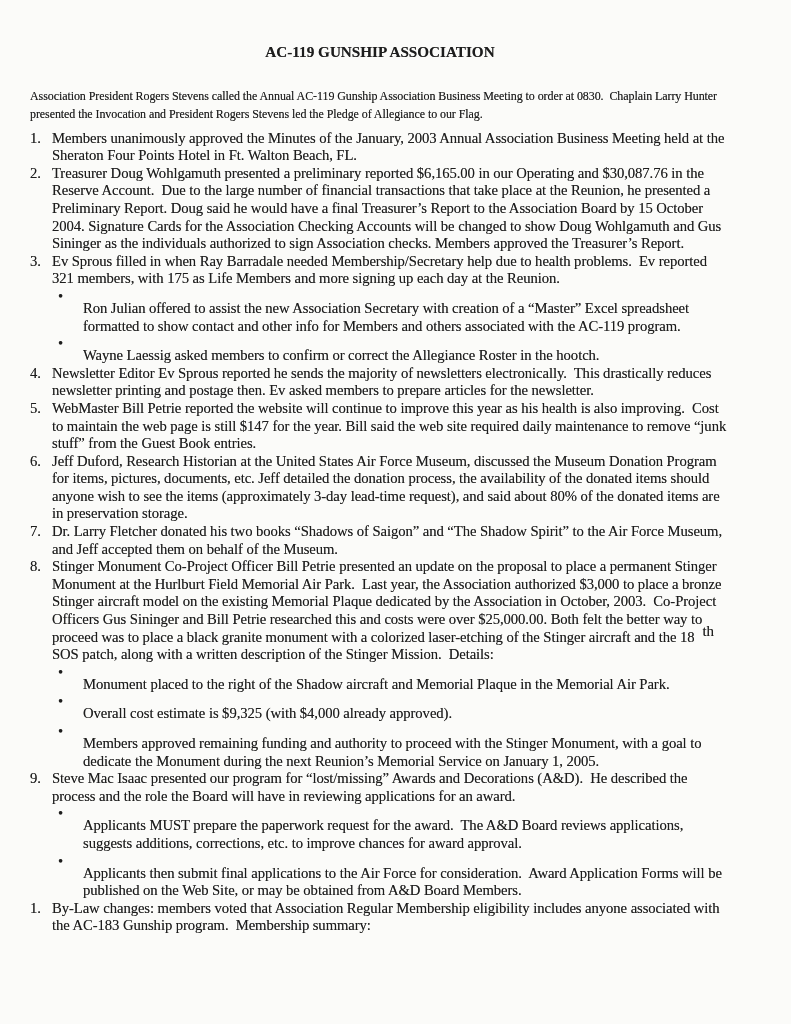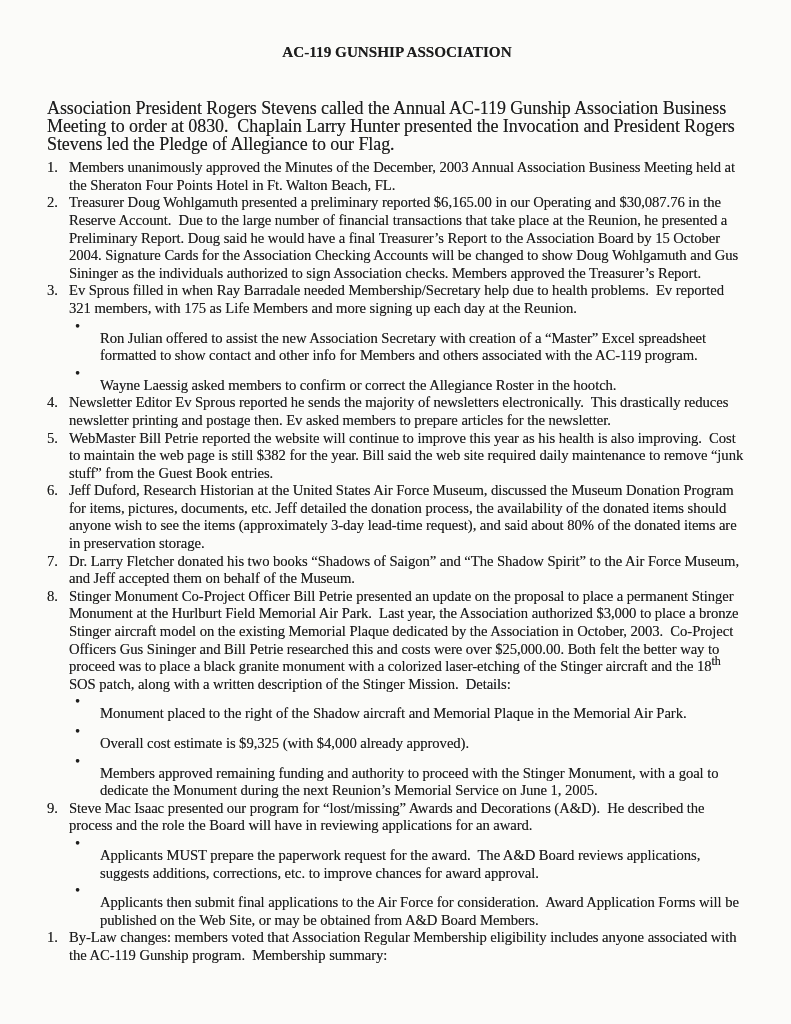--- a/index.html
+++ b/index.html
@@ -10,68 +10,68 @@
     color: #1d1d1d;
   }
   .page {
     position: relative;
     width: 791px; height: 1024px;
     overflow: hidden;
     background: #fbfbf9;
   }
   .content {
     position: absolute;
-    left: 47px; top: 44px; width: 700px;
+    left: 30px; top: 44px; width: 700px;
     text-shadow: 0 0 0.5px rgba(25,25,25,0.55);
   }
   .title-block { text-align: center; }
   .title-line {
     font-weight: 700;
     font-size: 15.2px;
     line-height: 16.4px;
     white-space: pre;
   }
   .intro {
-    margin-top: 40px;
-    font-size: 18px;
+    margin-top: 28px;
+    font-size: 12px;
     line-height: 17.6px;
     letter-spacing: -0.08px;
     white-space: pre-wrap;
   }
   .list {
     margin-top: 6px;
     font-size: 14.7px;
     line-height: 17.6px;
     letter-spacing: -0.08px;
   }
   .item { display: flex; }
   .item > .num { flex: 0 0 22px; }
   .item > .txt { flex: 1; white-space: pre-wrap; }
   .bullet { display: flex; padding-left: 28px; }
   .bullet > .mark { flex: 0 0 25px; }
   .bullet > .txt { flex: 1; white-space: pre-wrap; margin-top: 12px; }
-  sup { font-size: 12px; line-height: 0; vertical-align: super; }
+  sup { font-size: 15px; line-height: 0; vertical-align: super; margin-left: 8px; }
 </style>
 </head>
 <body>
 
 <div class="page">
   <div class="content">
 
     <div class="title-block">
       <div class="title-line">AC-119 GUNSHIP ASSOCIATION</div>
     </div>
 
     <div class="intro">Association President Rogers Stevens called the Annual AC-119 Gunship Association Business Meeting to order at 0830.  Chaplain Larry Hunter presented the Invocation and President Rogers Stevens led the Pledge of Allegiance to our Flag.</div>
 
     <div class="list">
 
       <div class="item">
         <span class="num">1.</span>
-        <span class="txt">Members unanimously approved the Minutes of the December, 2003 Annual Association Business Meeting held at the Sheraton Four Points Hotel in Ft. Walton Beach, FL.</span>
+        <span class="txt">Members unanimously approved the Minutes of the January, 2003 Annual Association Business Meeting held at the Sheraton Four Points Hotel in Ft. Walton Beach, FL.</span>
       </div>
 
       <div class="item">
         <span class="num">2.</span>
         <span class="txt">Treasurer Doug Wohlgamuth presented a preliminary reported $6,165.00 in our Operating and $30,087.76 in the Reserve Account.  Due to the large number of financial transactions that take place at the Reunion, he presented a Preliminary Report. Doug said he would have a final Treasurer’s Report to the Association Board by 15 October 2004. Signature Cards for the Association Checking Accounts will be changed to show Doug Wohlgamuth and Gus Sininger as the individuals authorized to sign Association checks. Members approved the Treasurer’s Report.</span>
       </div>
 
       <div class="item">
         <span class="num">3.</span>
         <span class="txt">Ev Sprous filled in when Ray Barradale needed Membership/Secretary help due to health problems.  Ev reported 321 members, with 175 as Life Members and more signing up each day at the Reunion.</span>
@@ -85,21 +85,21 @@
         <span class="txt">Wayne Laessig asked members to confirm or correct the Allegiance Roster in the hootch.</span>
       </div>
 
       <div class="item">
         <span class="num">4.</span>
         <span class="txt">Newsletter Editor Ev Sprous reported he sends the majority of newsletters electronically.  This drastically reduces newsletter printing and postage then. Ev asked members to prepare articles for the newsletter.</span>
       </div>
 
       <div class="item">
         <span class="num">5.</span>
-        <span class="txt">WebMaster Bill Petrie reported the website will continue to improve this year as his health is also improving.  Cost to maintain the web page is still $382 for the year. Bill said the web site required daily maintenance to remove “junk stuff” from the Guest Book entries.</span>
+        <span class="txt">WebMaster Bill Petrie reported the website will continue to improve this year as his health is also improving.  Cost to maintain the web page is still $147 for the year. Bill said the web site required daily maintenance to remove “junk stuff” from the Guest Book entries.</span>
       </div>
 
       <div class="item">
         <span class="num">6.</span>
         <span class="txt">Jeff Duford, Research Historian at the United States Air Force Museum, discussed the Museum Donation Program for items, pictures, documents, etc. Jeff detailed the donation process, the availability of the donated items should anyone wish to see the items (approximately 3-day lead-time request), and said about 80% of the donated items are in preservation storage.</span>
       </div>
 
       <div class="item">
         <span class="num">7.</span>
         <span class="txt">Dr. Larry Fletcher donated his two books “Shadows of Saigon” and “The Shadow Spirit” to the Air Force Museum, and Jeff accepted them on behalf of the Museum.</span>
@@ -112,36 +112,36 @@
       <div class="bullet">
         <span class="mark">•</span>
         <span class="txt">Monument placed to the right of the Shadow aircraft and Memorial Plaque in the Memorial Air Park.</span>
       </div>
       <div class="bullet">
         <span class="mark">•</span>
         <span class="txt">Overall cost estimate is $9,325 (with $4,000 already approved).</span>
       </div>
       <div class="bullet">
         <span class="mark">•</span>
-        <span class="txt">Members approved remaining funding and authority to proceed with the Stinger Monument, with a goal to dedicate the Monument during the next Reunion’s Memorial Service on June 1, 2005.</span>
+        <span class="txt">Members approved remaining funding and authority to proceed with the Stinger Monument, with a goal to dedicate the Monument during the next Reunion’s Memorial Service on January 1, 2005.</span>
       </div>
 
       <div class="item">
         <span class="num">9.</span>
         <span class="txt">Steve Mac Isaac presented our program for “lost/missing” Awards and Decorations (A&amp;D).  He described the process and the role the Board will have in reviewing applications for an award.</span>
       </div>
       <div class="bullet">
         <span class="mark">•</span>
         <span class="txt">Applicants MUST prepare the paperwork request for the award.  The A&amp;D Board reviews applications, suggests additions, corrections, etc. to improve chances for award approval.</span>
       </div>
       <div class="bullet">
         <span class="mark">•</span>
         <span class="txt">Applicants then submit final applications to the Air Force for consideration.  Award Application Forms will be published on the Web Site, or may be obtained from A&amp;D Board Members.</span>
       </div>
 
       <div class="item">
         <span class="num">1.</span>
-        <span class="txt">By-Law changes: members voted that Association Regular Membership eligibility includes anyone associated with the AC-119 Gunship program.  Membership summary:</span>
+        <span class="txt">By-Law changes: members voted that Association Regular Membership eligibility includes anyone associated with the AC-183 Gunship program.  Membership summary:</span>
       </div>
 
     </div>
   </div>
 </div>
 
 </body></html>

